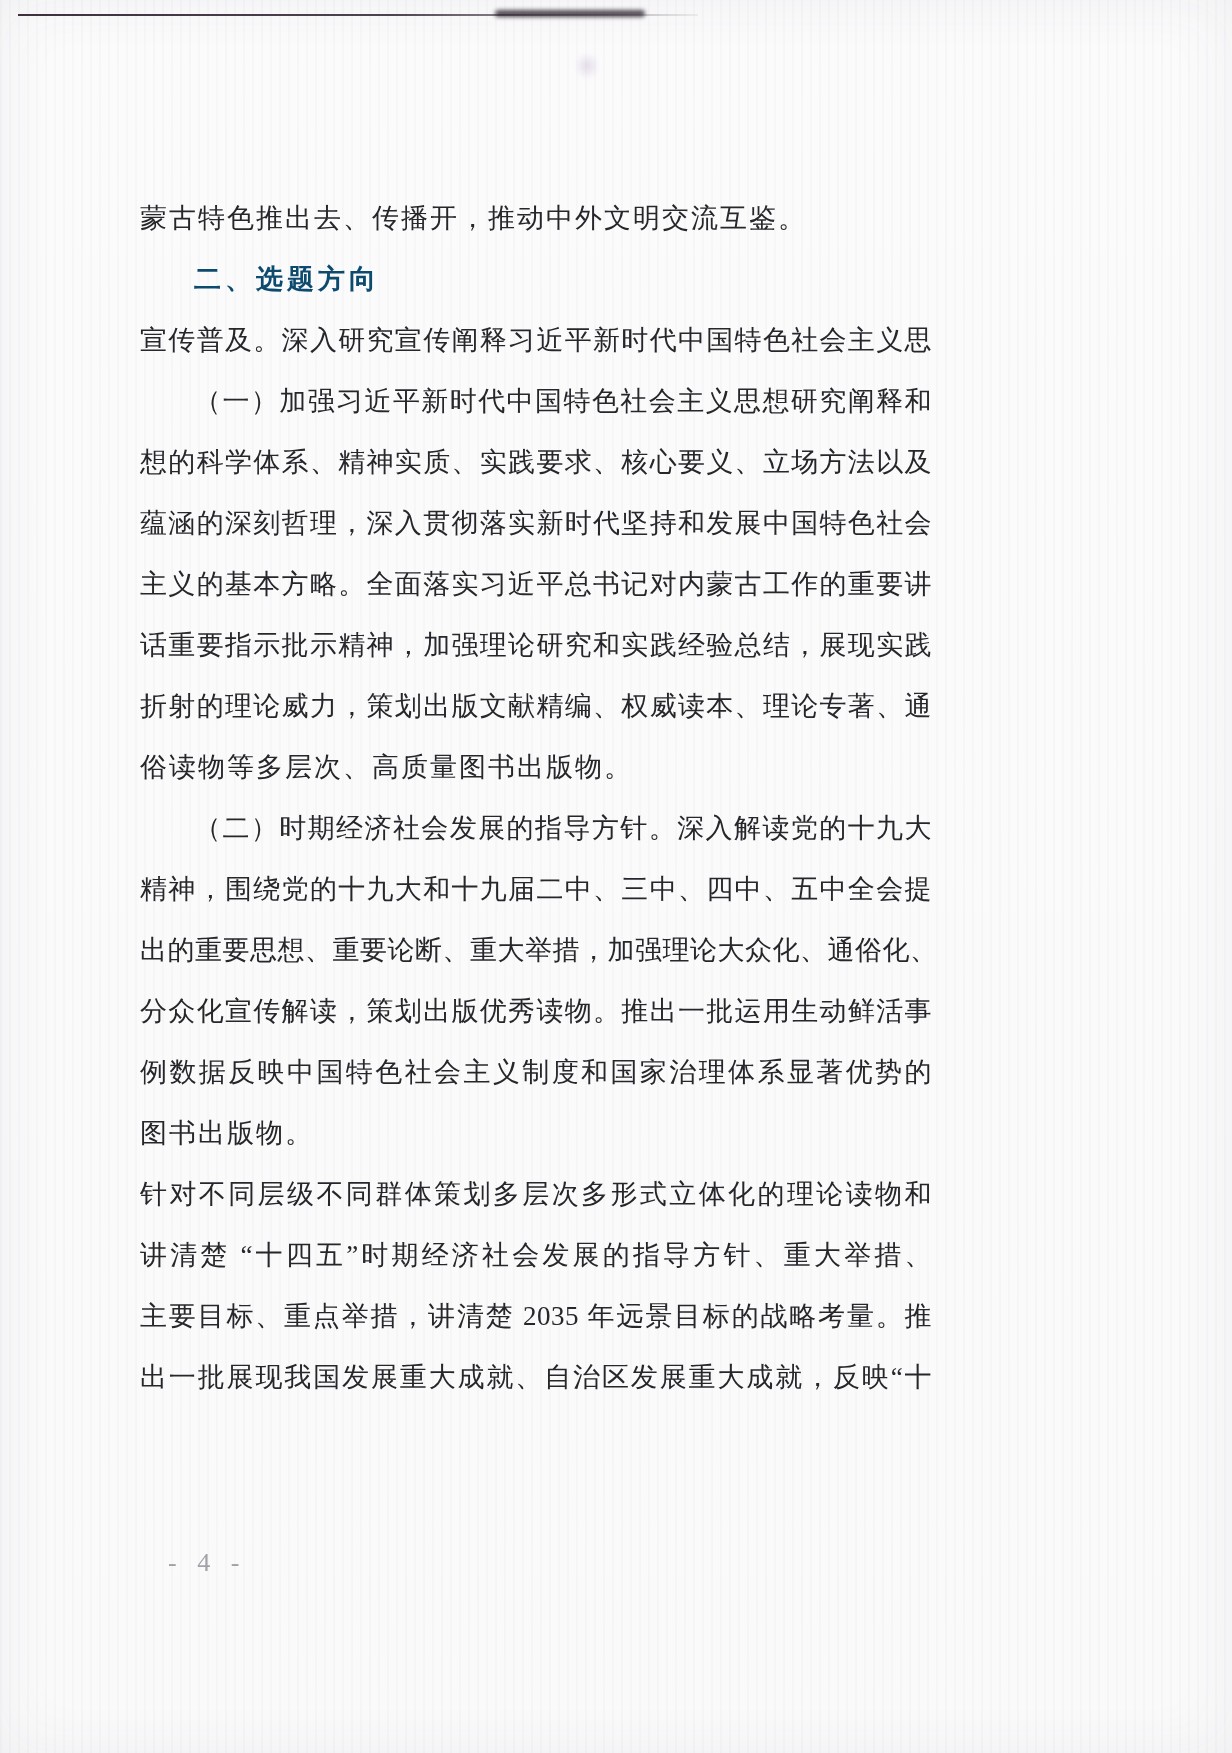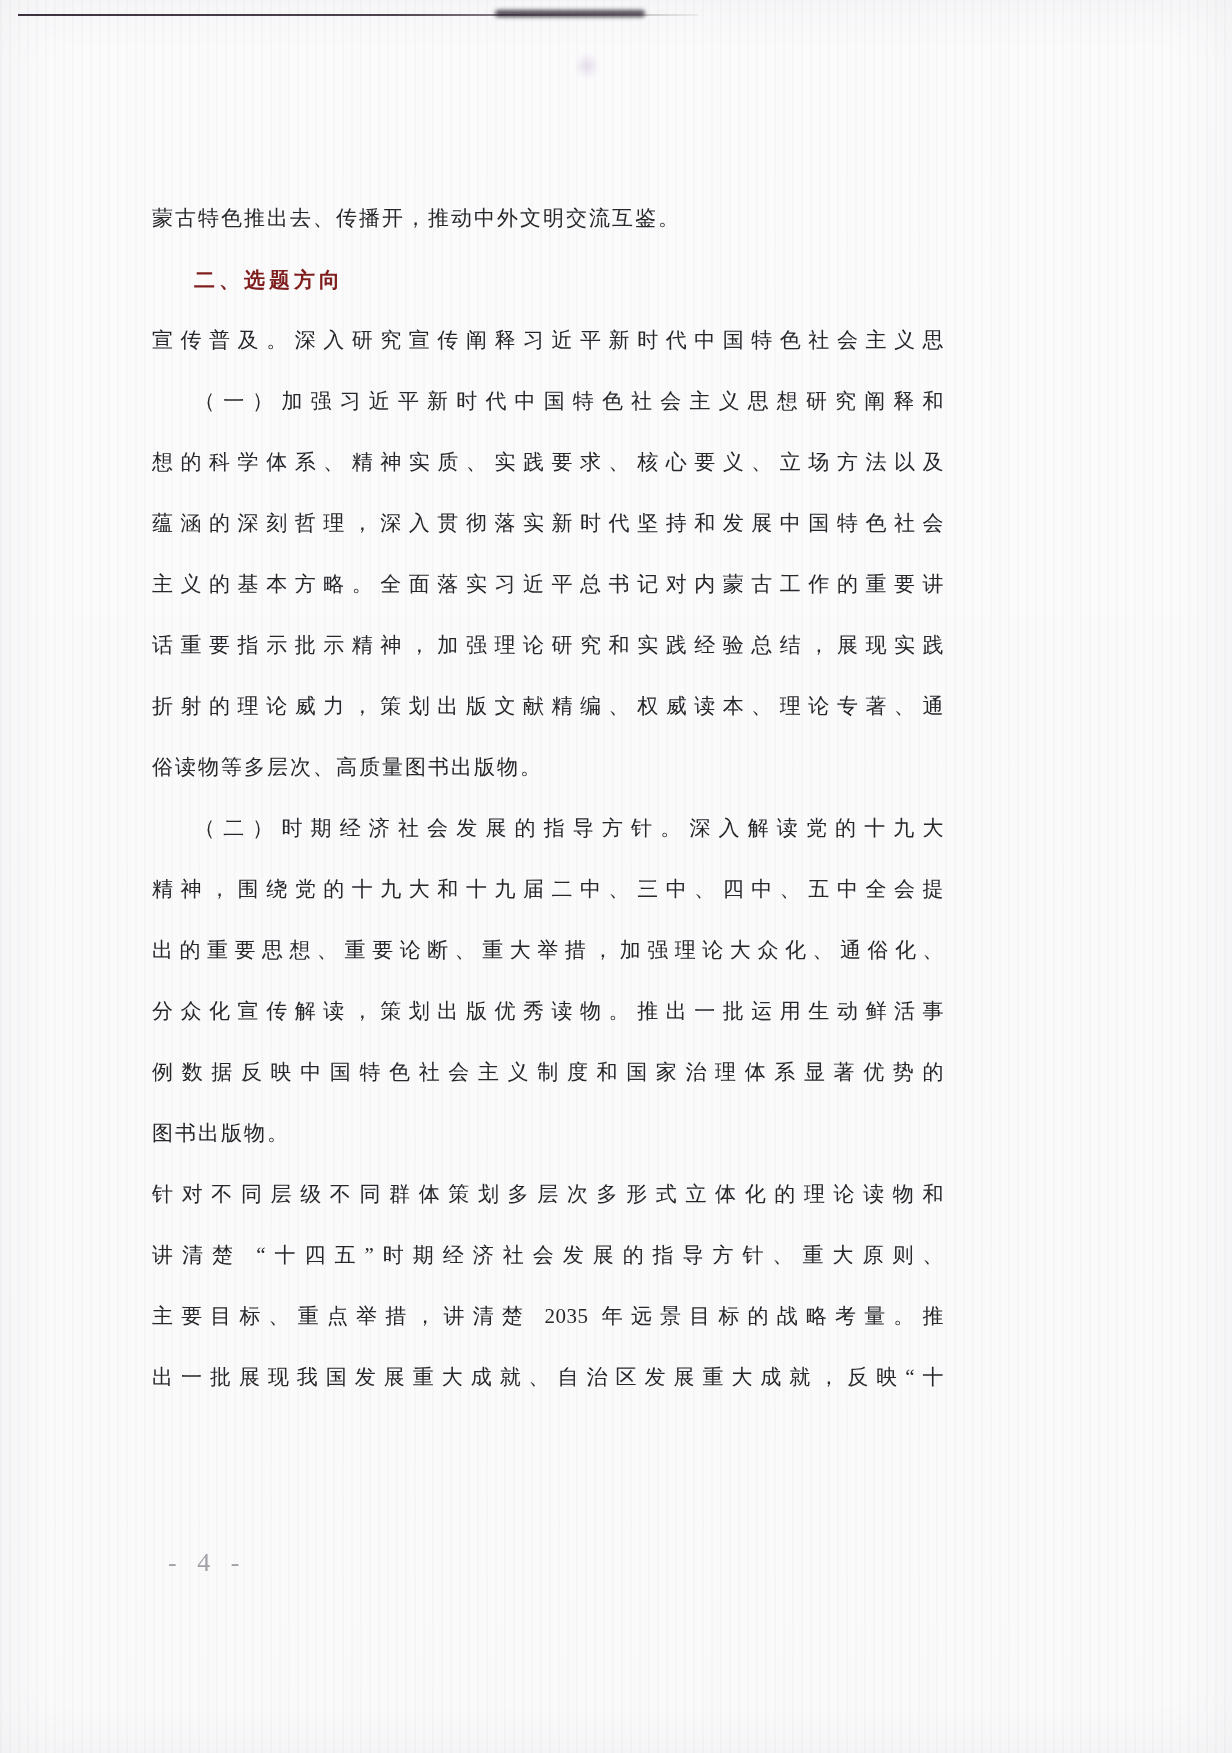--- a/index.html
+++ b/index.html
@@ -51,25 +51,25 @@
     position: absolute;
     top: 48px;
     left: 570px;
     width: 34px;
     height: 36px;
     background: radial-gradient(closest-side, rgba(150,110,170,0.22), rgba(150,110,170,0) 75%);
     filter: blur(2px);
   }
   .textblock {
     position: absolute;
-    left: 152px;
+    left: 140px;
     top: 188px;
     width: 792px;
     color: #27262b;
-    font-size: 21px;
+    font-size: 27px;
   }
   .ln {
     height: 61px;
     line-height: 61px;
     white-space: nowrap;
     text-align: justify;
     text-align-last: justify;
     text-justify: inter-character;
     letter-spacing: 0.5px;
   }
@@ -78,21 +78,21 @@
     text-align-last: left;
     letter-spacing: 2px;
   }
   .ln.indent {
     text-indent: 2em;
   }
   .ln.heading {
     font-family: "Liberation Sans", "DejaVu Sans", sans-serif;
     font-weight: bold;
     letter-spacing: 4px;
-    color: #7f1d1d;
+    color: #0c4a6e;
   }
   .page-number {
     position: absolute;
     left: 168px;
     top: 1548px;
     font-size: 26px;
     letter-spacing: 7px;
     color: rgba(90,90,100,0.55);
     font-family: "Liberation Serif", "DejaVu Serif", serif;
   }
@@ -116,18 +116,18 @@
   <div class="ln">话重要指示批示精神，加强理论研究和实践经验总结，展现实践</div>
   <div class="ln">折射的理论威力，策划出版文献精编、权威读本、理论专著、通</div>
   <div class="ln left">俗读物等多层次、高质量图书出版物。</div>
   <div class="ln indent">（二）时期经济社会发展的指导方针。深入解读党的十九大</div>
   <div class="ln">精神，围绕党的十九大和十九届二中、三中、四中、五中全会提</div>
   <div class="ln">出的重要思想、重要论断、重大举措，加强理论大众化、通俗化、</div>
   <div class="ln">分众化宣传解读，策划出版优秀读物。推出一批运用生动鲜活事</div>
   <div class="ln">例数据反映中国特色社会主义制度和国家治理体系显著优势的</div>
   <div class="ln left">图书出版物。</div>
   <div class="ln">针对不同层级不同群体策划多层次多形式立体化的理论读物和</div>
-  <div class="ln">讲清楚 “十四五”时期经济社会发展的指导方针、重大原则、</div>
+  <div class="ln">讲清楚 “十四五”时期经济社会发展的指导方针、重大举措、</div>
   <div class="ln">主要目标、重点举措，讲清楚 2035 年远景目标的战略考量。推</div>
   <div class="ln">出一批展现我国发展重大成就、自治区发展重大成就，反映“十</div>
 </div>
 
 <div class="page-number">- 4 -</div>
 
 </body></html>

